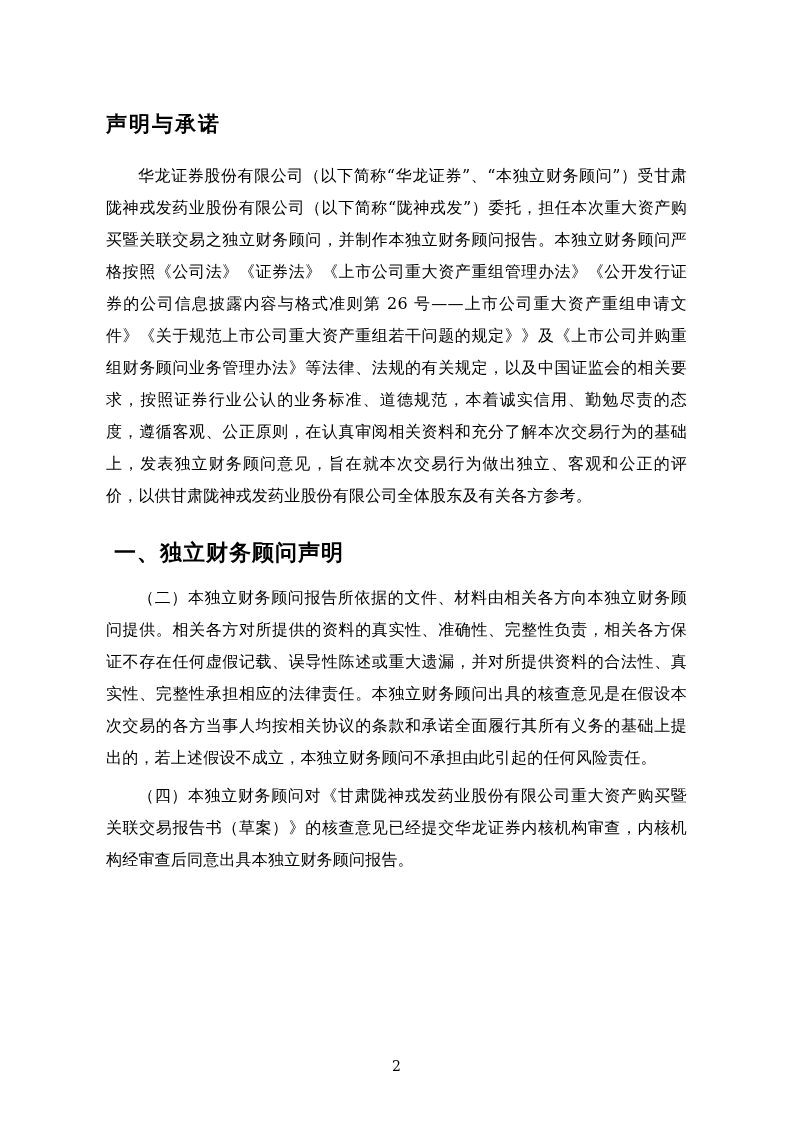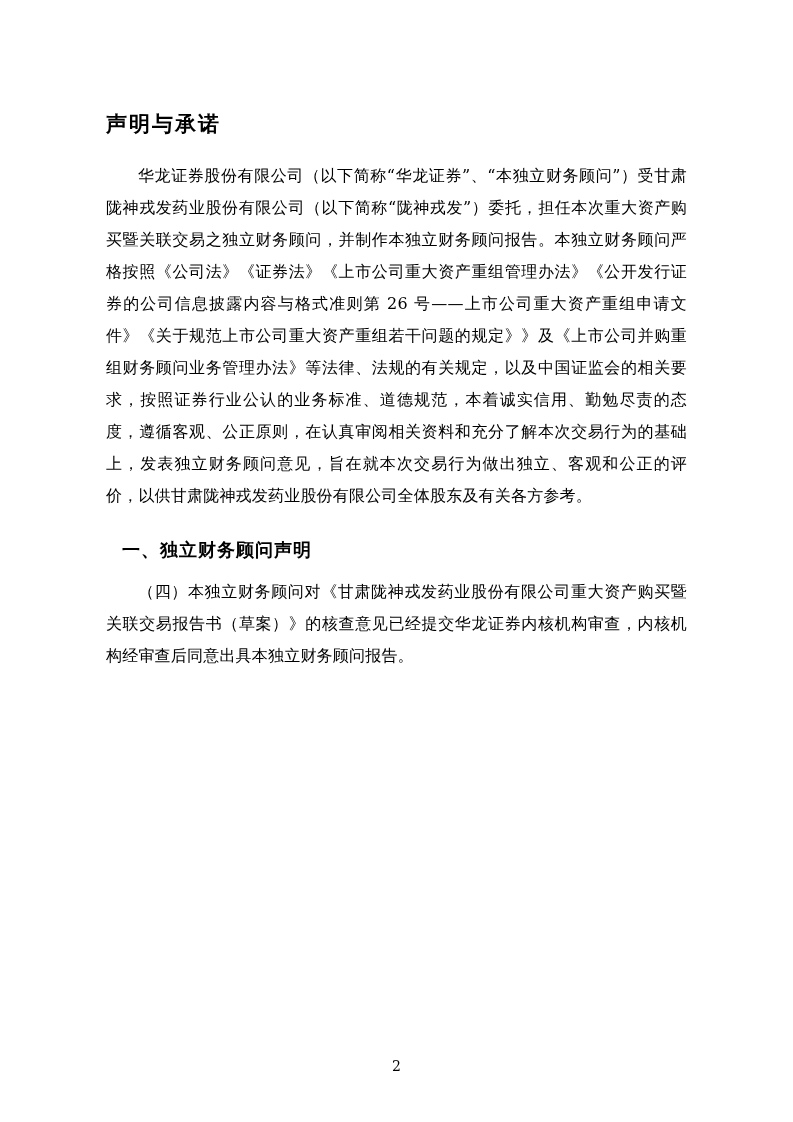--- a/index.html
+++ b/index.html
@@ -23,23 +23,23 @@
   }
   .doc-title {
     text-align: left;
     font-size: 21px;
     font-weight: bold;
     letter-spacing: 2px;
     margin: 14px 0 22px 0;
     font-family: "DejaVu Sans", "Liberation Sans", sans-serif;
   }
   .section-heading {
-    font-size: 18px;
+    font-size: 22px;
     font-weight: bold;
-    margin: 26px 0 14px 16px;
+    margin: 26px 0 14px 8px;
     letter-spacing: 1px;
     font-family: "DejaVu Sans", "Liberation Sans", sans-serif;
   }
   p.body-text {
     font-size: 16px;
     line-height: 2.0;
     text-align: justify;
     text-justify: inter-ideograph;
     margin: 0 0 6px 0;
     text-indent: 2em;
@@ -59,17 +59,18 @@
 <body>
 
 <div class="page">
 
   <h1 class="doc-title">声明与承诺</h1>
 
   <p class="body-text">华龙证券股份有限公司（以下简称“华龙证券”、“本独立财务顾问”）受甘肃陇神戎发药业股份有限公司（以下简称“陇神戎发”）委托，担任本次重大资产购买暨关联交易之独立财务顾问，并制作本独立财务顾问报告。本独立财务顾问严格按照《公司法》《证券法》《上市公司重大资产重组管理办法》《公开发行证券的公司信息披露内容与格式准则第 26 号——上市公司重大资产重组申请文件》《关于规范上市公司重大资产重组若干问题的规定》》及《上市公司并购重组财务顾问业务管理办法》等法律、法规的有关规定，以及中国证监会的相关要求，按照证券行业公认的业务标准、道德规范，本着诚实信用、勤勉尽责的态度，遵循客观、公正原则，在认真审阅相关资料和充分了解本次交易行为的基础上，发表独立财务顾问意见，旨在就本次交易行为做出独立、客观和公正的评价，以供甘肃陇神戎发药业股份有限公司全体股东及有关各方参考。</p>
 
   <h2 class="section-heading">一、独立财务顾问声明</h2>
 
+  <p class="body-text">（二）本独立财务顾问报告所依据的文件、材料由相关各方向本独立财务顾问提供。相关各方对所提供的资料的真实性、准确性、完整性负责，相关各方保证不存在任何虚假记载、误导性陈述或重大遗漏，并对所提供资料的合法性、真实性、完整性承担相应的法律责任。本独立财务顾问出具的核查意见是在假设本次交易的各方当事人均按相关协议的条款和承诺全面履行其所有义务的基础上提出的，若上述假设不成立，本独立财务顾问不承担由此引起的任何风险责任。</p>
   <p class="body-text">（四）本独立财务顾问对《甘肃陇神戎发药业股份有限公司重大资产购买暨关联交易报告书（草案）》的核查意见已经提交华龙证券内核机构审查，内核机构经审查后同意出具本独立财务顾问报告。</p>
 
   <div class="page-number">2</div>
 
 </div>
 
 </body></html>

